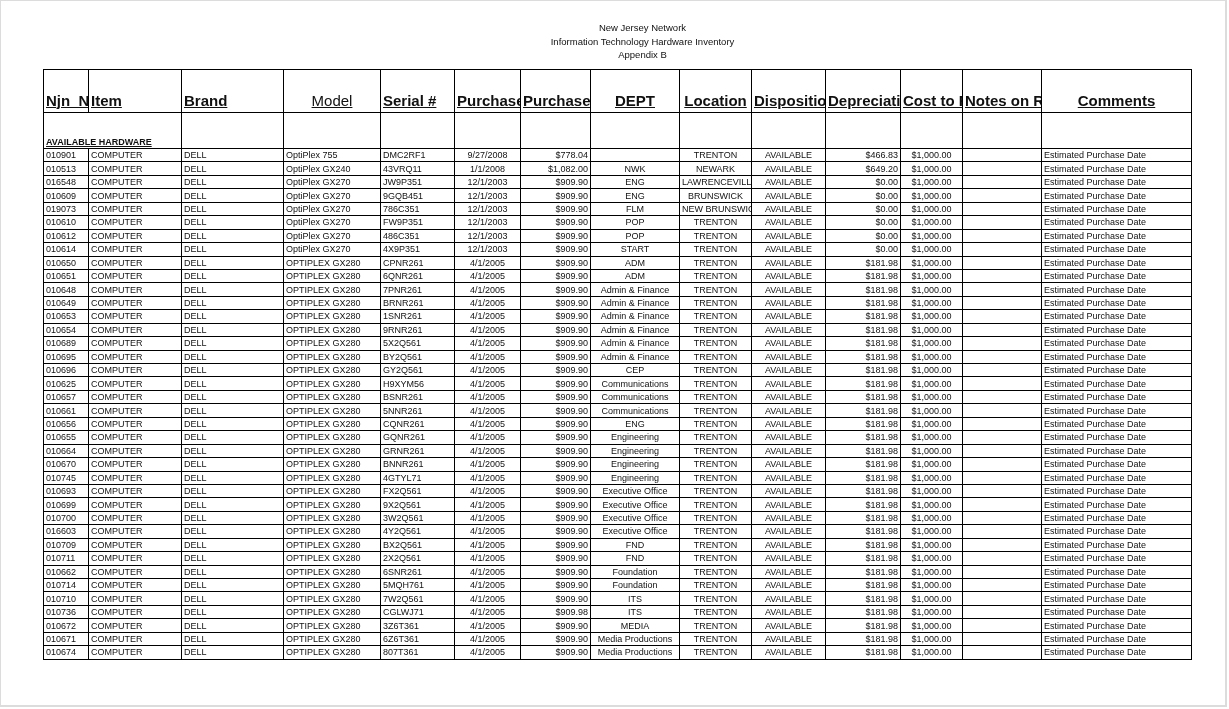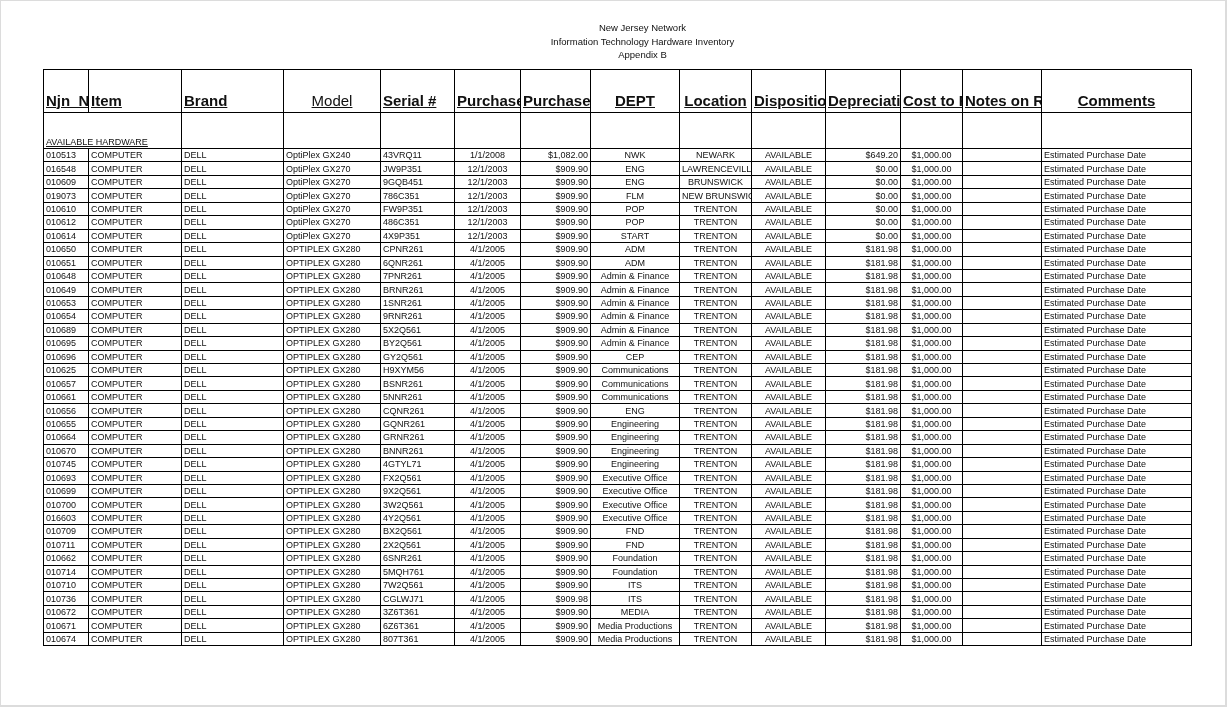--- a/index.html
+++ b/index.html
@@ -4,21 +4,21 @@
 <style>
   html, body { margin:0; padding:0; background:#fff; }
   body { width:1229px; height:709px; position:relative; overflow:hidden; }
   .frame { position:absolute; left:0; top:0; width:1227px; height:707px; border:1px solid #d8d8d8; border-right-width:2px; border-bottom-width:2px; border-color:#dcdcdc; box-sizing:border-box; }
   .titles { position:absolute; left:0; top:21px; width:1285px; text-align:center; font-family:"Liberation Sans", sans-serif; font-size:9.5px; line-height:13.5px; color:#111; }
   table { position:absolute; left:43px; top:69px; border-collapse:collapse; font-family:"Liberation Sans", sans-serif; font-size:9px; color:#111; table-layout:fixed; width:1148px; }
   td, th { border:1px solid #000; padding:0 2px; white-space:nowrap; overflow:hidden; }
   thead th { height:36px; vertical-align:bottom; font-weight:bold; text-decoration:underline; font-size:15px; line-height:10.5px; padding-bottom:6px; }
   thead th.model { font-weight:normal;text-align:center; }
   .spacer td { height:34px; vertical-align:bottom; border-top:1px solid #000; }
-  .section-title { font-weight:normal; text-decoration:underline; padding-bottom:1px; }
+  .section-title { font-weight:bold; text-decoration:underline; padding-bottom:1px; }
   tbody tr.row td { height:12.45px; line-height:12px; padding-top:0; padding-bottom:0; }
   .l { text-align:left; }
   .c { text-align:center; }
   .r { text-align:right; }
 </style>
 </head>
 <body>
 
 <div class="frame"></div>
 
@@ -72,20 +72,36 @@
       <td></td>
         <td></td>
         <td></td>
       <td></td>
         <td></td>
         <td></td>
       <td></td>
         <td></td>
         <td></td>
     </tr>
+  <tr class="row">
+        <td class="l">010901</td>
+        <td class="l">COMPUTER</td>
+        <td class="l">DELL</td>
+        <td class="l">OptiPlex 755</td>
+        <td class="l">DMC2RF1</td>
+        <td class="c">9/27/2008</td>
+        <td class="r">$778.04</td>
+        <td class="c"></td>
+        <td class="c">TRENTON</td>
+        <td class="c">AVAILABLE</td>
+        <td class="r">$466.83</td>
+        <td class="c">$1,000.00</td>
+        <td class="c"></td>
+        <td class="l">Estimated Purchase Date</td>
+      </tr>
       <tr class="row">
         <td class="l">010513</td>
         <td class="l">COMPUTER</td>
         <td class="l">DELL</td>
         <td class="l">OptiPlex GX240</td>
         <td class="l">43VRQ11</td>
         <td class="c">1/1/2008</td>
         <td class="r">$1,082.00</td>
         <td class="c">NWK</td>
         <td class="c">NEWARK</td>

